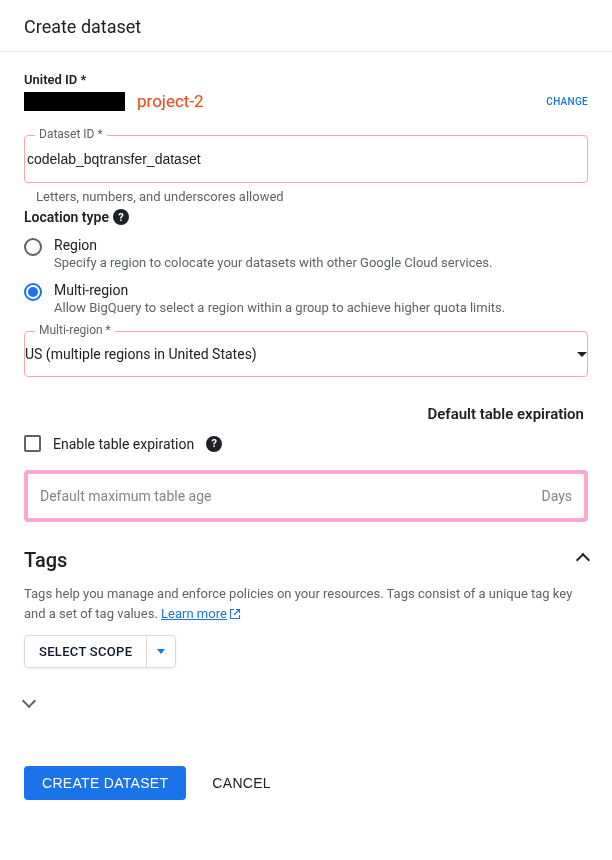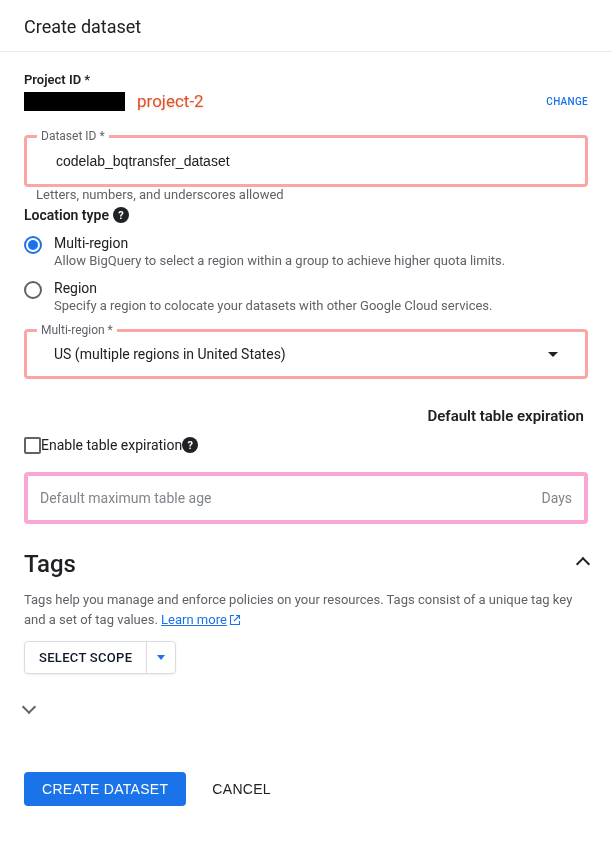--- a/index.html
+++ b/index.html
@@ -52,23 +52,24 @@
   }
   .change-link {
     font-size: 10px;
     font-weight: 500;
     color: #1a73e8;
     letter-spacing: 0.3px;
     cursor: pointer;
   }
   .outline-field {
     position: relative;
-    border: 3px solid #fca5a5;
+    border: 1px solid #fca5a5;
     border-radius: 4px;
-    padding: 14px 27px;
+    padding: 14px 0;
+    margin-bottom: 6px;
   }
   .outline-legend {
     position: absolute;
     top: -9px;
     left: 10px;
     background: #fff;
     padding: 0 4px;
     font-size: 12px;
     color: #5f6368;
   }
@@ -157,21 +158,22 @@
     border-top: 5px solid #202124;
   }
   .section-heading {
     font-size: 15px;
     font-weight: 600;
     margin: 28px 4px 12px;
     text-align: right;
   }
   .checkbox-row {
     display: flex;
-    align-items: flex-start;
+    align-items: center;
+    gap: 12px;
     margin-bottom: 18px;
   }
   .checkbox {
     width: 17px;
     height: 17px;
     border: 2px solid #5f6368;
     border-radius: 2px;
     cursor: pointer;
   }
   .disabled-field {
@@ -185,21 +187,21 @@
     font-size: 14px;
     margin-bottom: 26px;
   }
   .collapsible {
     display: flex;
     justify-content: space-between;
     align-items: center;
     cursor: pointer;
   }
   .collapsible-title.lg {
-    font-size: 24px;
+    font-size: 20px;
     font-weight: 500;
     color: #202124;
   }
   .chevron {
     display: inline-block;
     width: 10px;
     height: 10px;
     border-right: 2px solid #202124;
     border-bottom: 2px solid #202124;
   }
@@ -284,21 +286,21 @@
 </style>
 </head>
 <body>
 
 <div class="header">
   <span class="header-title">Create dataset</span>
 </div>
 
 <div class="body">
 
-  <div class="field-label">Project ID *</div>
+  <div class="field-label">United ID *</div>
   <div class="project-row">
     <div class="project-left">
       <div class="redacted-box"></div>
       <span class="project-name">project-2</span>
     </div>
     <span class="change-link">CHANGE</span>
   </div>
 
   <div class="outline-field">
     <span class="outline-legend">Dataset ID *</span>
@@ -306,31 +308,31 @@
   </div>
   <div class="hint">Letters, numbers, and underscores allowed</div>
 
   <div class="section-label">
     <span>Location type</span>
     <span class="help-icon">?</span>
   </div>
 
   <div class="radio-group">
     <div class="radio-row">
+      <div class="radio"></div>
+      <div>
+        <div class="radio-title">Region</div>
+        <div class="radio-desc">Specify a region to colocate your datasets with other Google Cloud services.</div>
+      </div>
+    </div>
+    <div class="radio-row">
       <div class="radio checked"></div>
       <div>
         <div class="radio-title">Multi-region</div>
         <div class="radio-desc">Allow BigQuery to select a region within a group to achieve higher quota limits.</div>
-      </div>
-    </div>
-    <div class="radio-row">
-      <div class="radio"></div>
-      <div>
-        <div class="radio-title">Region</div>
-        <div class="radio-desc">Specify a region to colocate your datasets with other Google Cloud services.</div>
       </div>
     </div>
   </div>
 
   <div class="outline-field select-field">
     <span class="outline-legend">Multi-region *</span>
     <span>US (multiple regions in United States)</span>
     <span class="dropdown-arrow"></span>
   </div>
 

